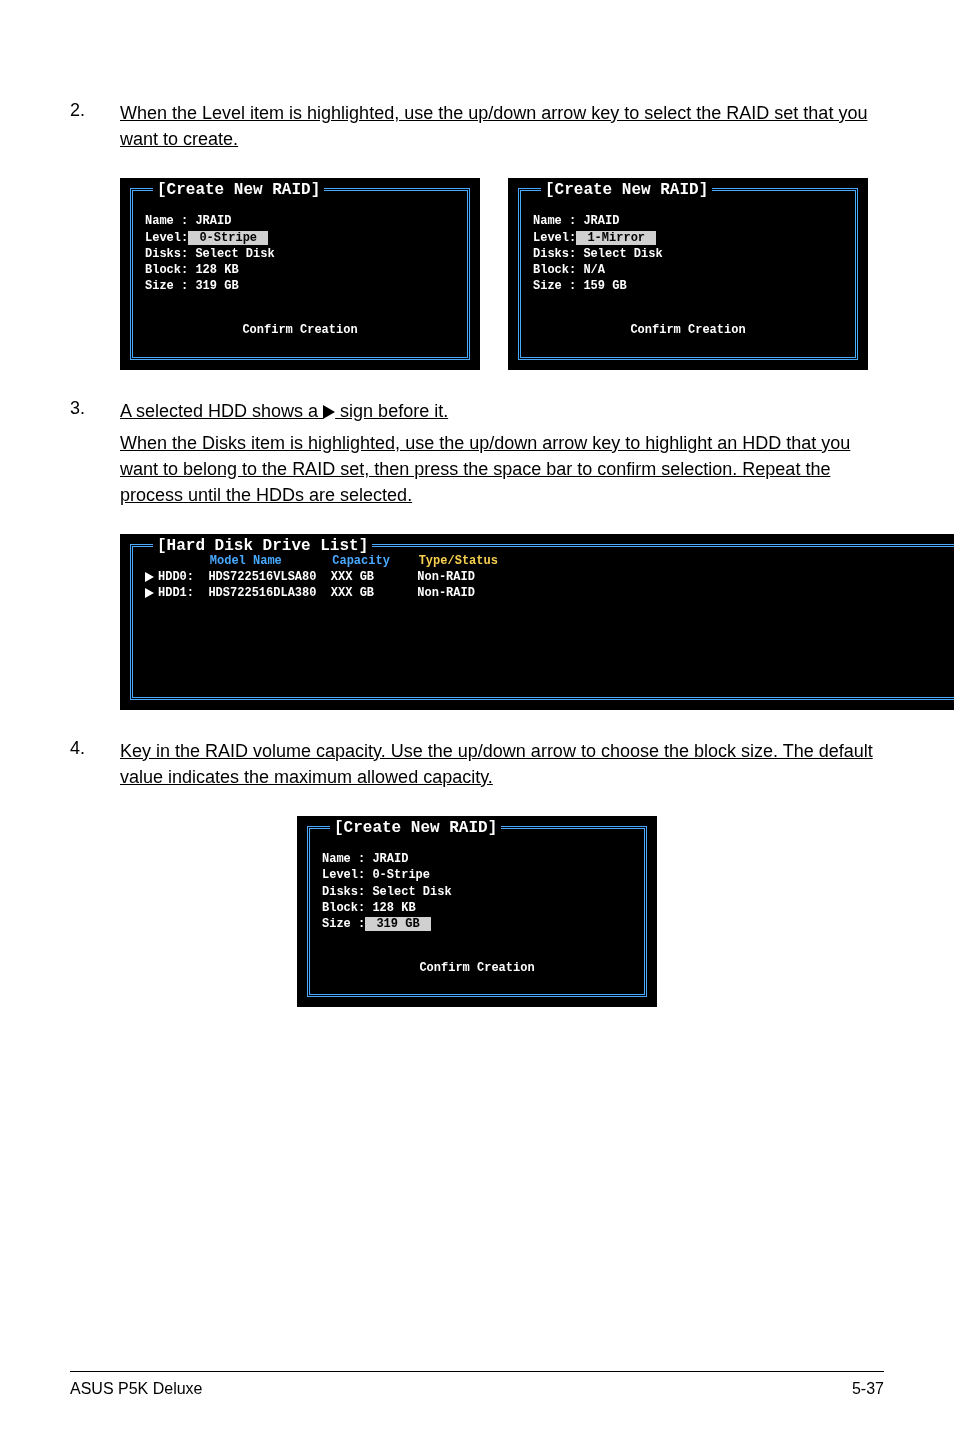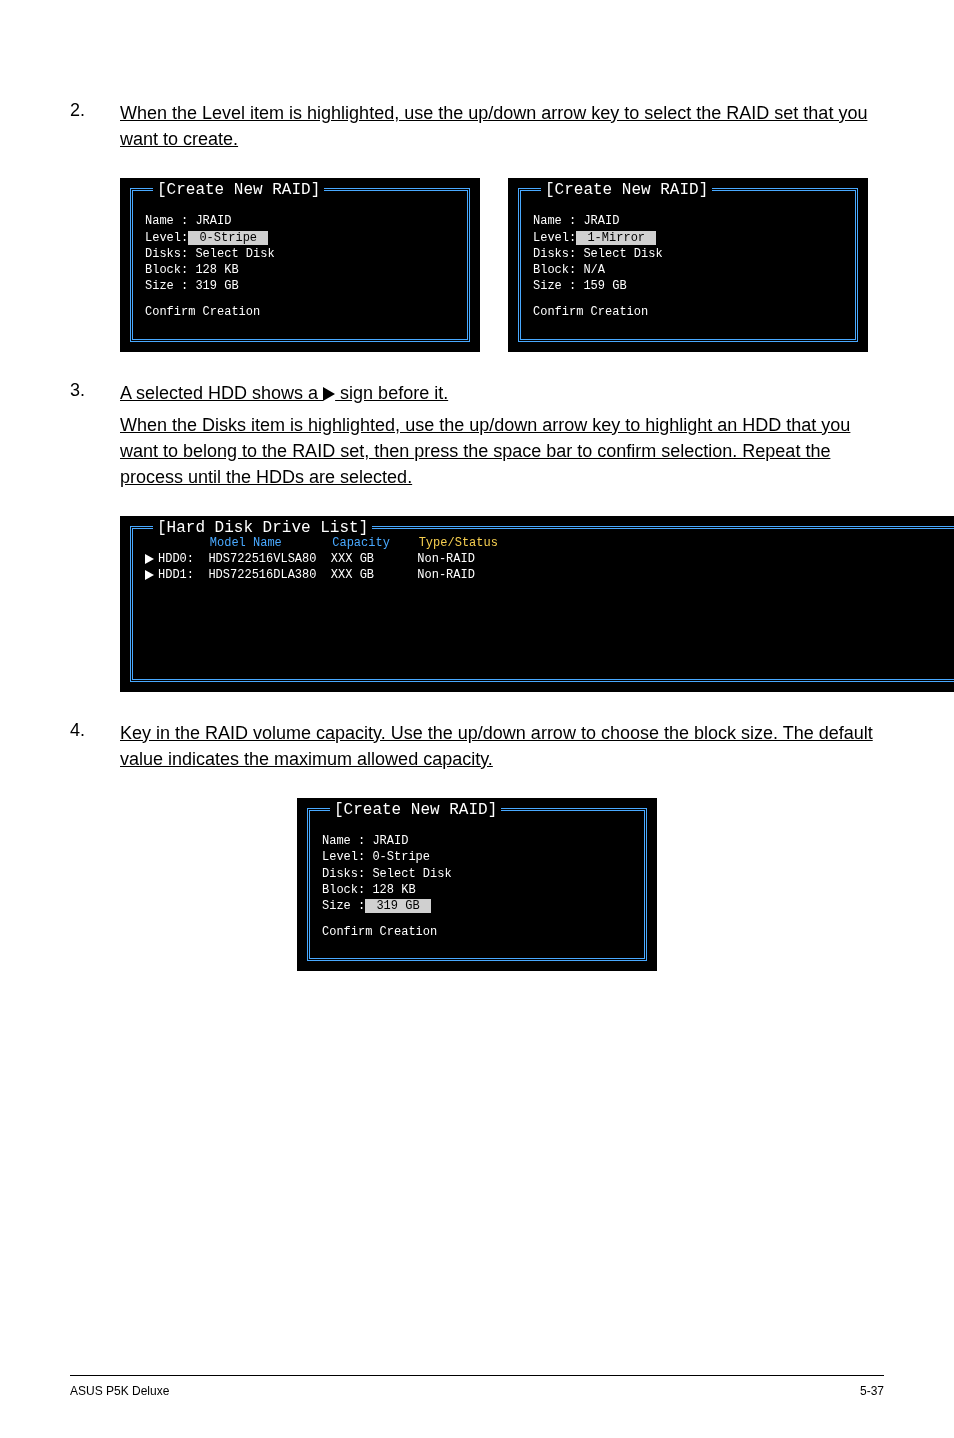--- a/index.html
+++ b/index.html
@@ -30,21 +30,21 @@
     text-decoration: underline;
   }
   .panels-row {
     display: flex;
     gap: 28px;
     margin: 18px 0 28px 50px;
   }
   .terminal {
     background: #000;
     font-family: "Courier New", monospace;
-    font-weight: normal;
+    font-weight: bold;
     color: #fff;
     position: relative;
     padding: 10px;
   }
   .term-box {
     border: 3px double #49a9ff;
     padding: 0;
     position: relative;
   }
   .term-title {
@@ -61,21 +61,22 @@
     font-size: 12px;
     line-height: 1.35;
     white-space: pre;
   }
   .hl {
     background: #d0d0d0;
     color: #000;
     padding: 0 4px;
   }
   .confirm-line {
-    margin-top: 10px;
+    text-align: center;
+    margin-top: 28px;
   }
   .small-panel { width: 360px; }
   .wide-panel { width: 857px; margin: 18px auto 28px 50px; }
   .center-panel { width: 360px; margin: 18px auto 28px auto; }
   .tri {
     display: inline-block;
     width: 0; height: 0;
     border-top: 7px solid transparent;
     border-bottom: 7px solid transparent;
     border-left: 12px solid #000;
@@ -92,21 +93,21 @@
   .yellow { color: #f8d050; }
   .footer {
     position: absolute;
     bottom: 40px;
     left: 70px;
     right: 70px;
     border-top: 1px solid #000;
     padding-top: 8px;
     display: flex;
     justify-content: space-between;
-    font-size: 12px;
+    font-size: 16px;
   }
 </style>
 </head>
 <body>
 
 <div class="step">
   <div class="step-num">2.</div>
   <div class="step-body">
     <p class="step-text">When the Level item is highlighted, use the up/down arrow key to select the RAID set that you want to create.</p>
   </div>

